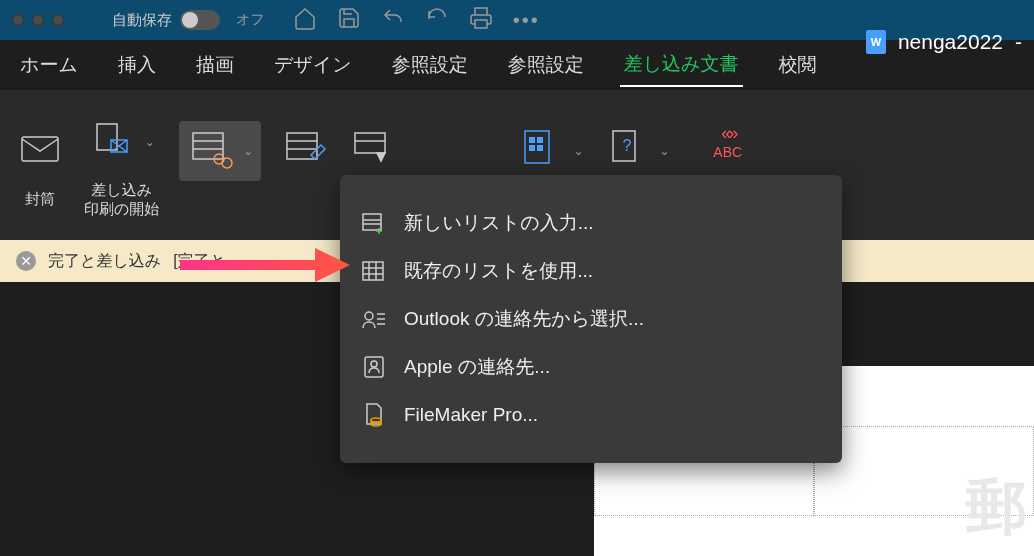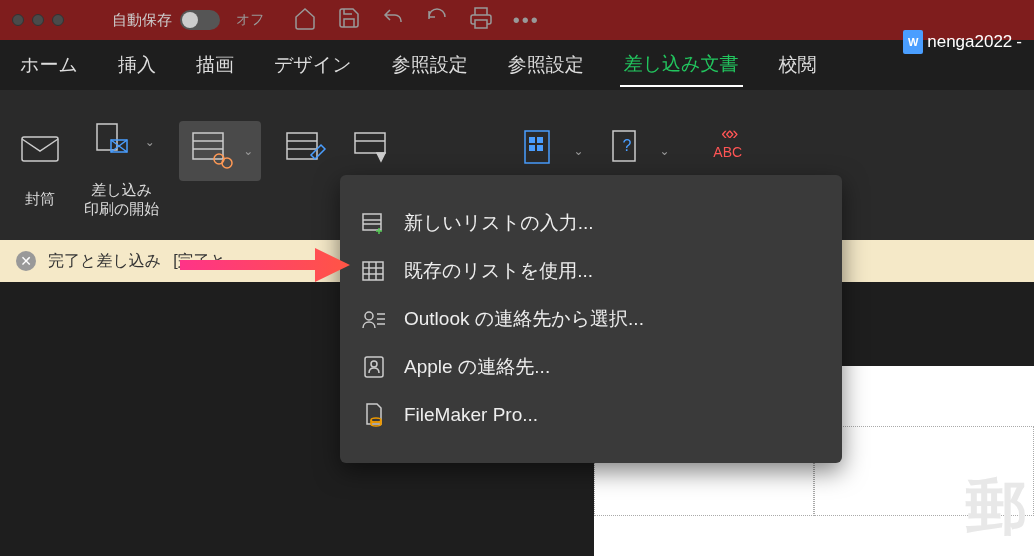--- a/index.html
+++ b/index.html
@@ -1,29 +1,29 @@
 <!DOCTYPE html>
 <html><head>
 <meta charset="utf-8">
 <style>
 * { margin: 0; padding: 0; box-sizing: border-box; font-family: -apple-system, "Hiragino Sans", sans-serif; }
 body { background: #1e1e1e; width: 1034px; height: 556px; overflow: hidden; position: relative; }
 
 
-.titlebar { height: 40px; background: #7f1d1d; display: flex; align-items: center; padding: 0 12px; gap: 8px; }
+.titlebar { height: 40px; background: #0c4a6e; display: flex; align-items: center; padding: 0 12px; gap: 8px; }
 .traffic-lights { display: flex; gap: 8px; }
 .traffic-light { width: 12px; height: 12px; border-radius: 50%; background: #4a4a4a; border: 1px solid #333; }
 .autosave { color: #ccc; font-size: 15px; margin-left: 40px; display: flex; align-items: center; gap: 8px; }
 .toggle { width: 40px; height: 20px; background: #555; border-radius: 10px; position: relative; }
 .toggle::after { content: ''; position: absolute; left: 2px; top: 2px; width: 16px; height: 16px; background: #ccc; border-radius: 50%; }
 .toggle-label { color: #999; font-size: 14px; margin-left: 8px; }
 .titlebar-icons { display: flex; gap: 20px; margin-left: 20px; align-items: center; }
 .titlebar-icon svg { width: 24px; height: 24px; stroke: #999; fill: none; stroke-width: 1.5; }
 .more-dots { color: #999; font-size: 20px; letter-spacing: 2px; }
-.doc-title { margin-left: auto; display: flex; align-items: center; gap: 4px; color: #fff; font-size: 17px; font-weight: 500; margin-top: 44px; }
+.doc-title { margin-left: auto; display: flex; align-items: center; gap: 12px; color: #fff; font-size: 21px; font-weight: 500; margin-top: 44px; }
 .doc-icon { width: 20px; height: 24px; background: #4a9eff; border-radius: 2px; position: relative; display: flex; align-items: center; justify-content: center; }
 .doc-icon::before { content: 'W'; color: #fff; font-size: 11px; font-weight: bold; }
 
 
 .tabs { height: 50px; background: #1e1e1e; display: flex; align-items: center; padding: 0 16px; gap: 32px; }
 .tab { color: #ddd; font-size: 19px; cursor: pointer; padding: 8px 4px; }
 .tab.active { color: #22c55e; border-bottom: 2px solid #fff; font-weight: 500; }
 
 
 .ribbon { height: 150px; background: #2a2a2a; display: flex; align-items: center; padding: 0 16px; gap: 20px; }

